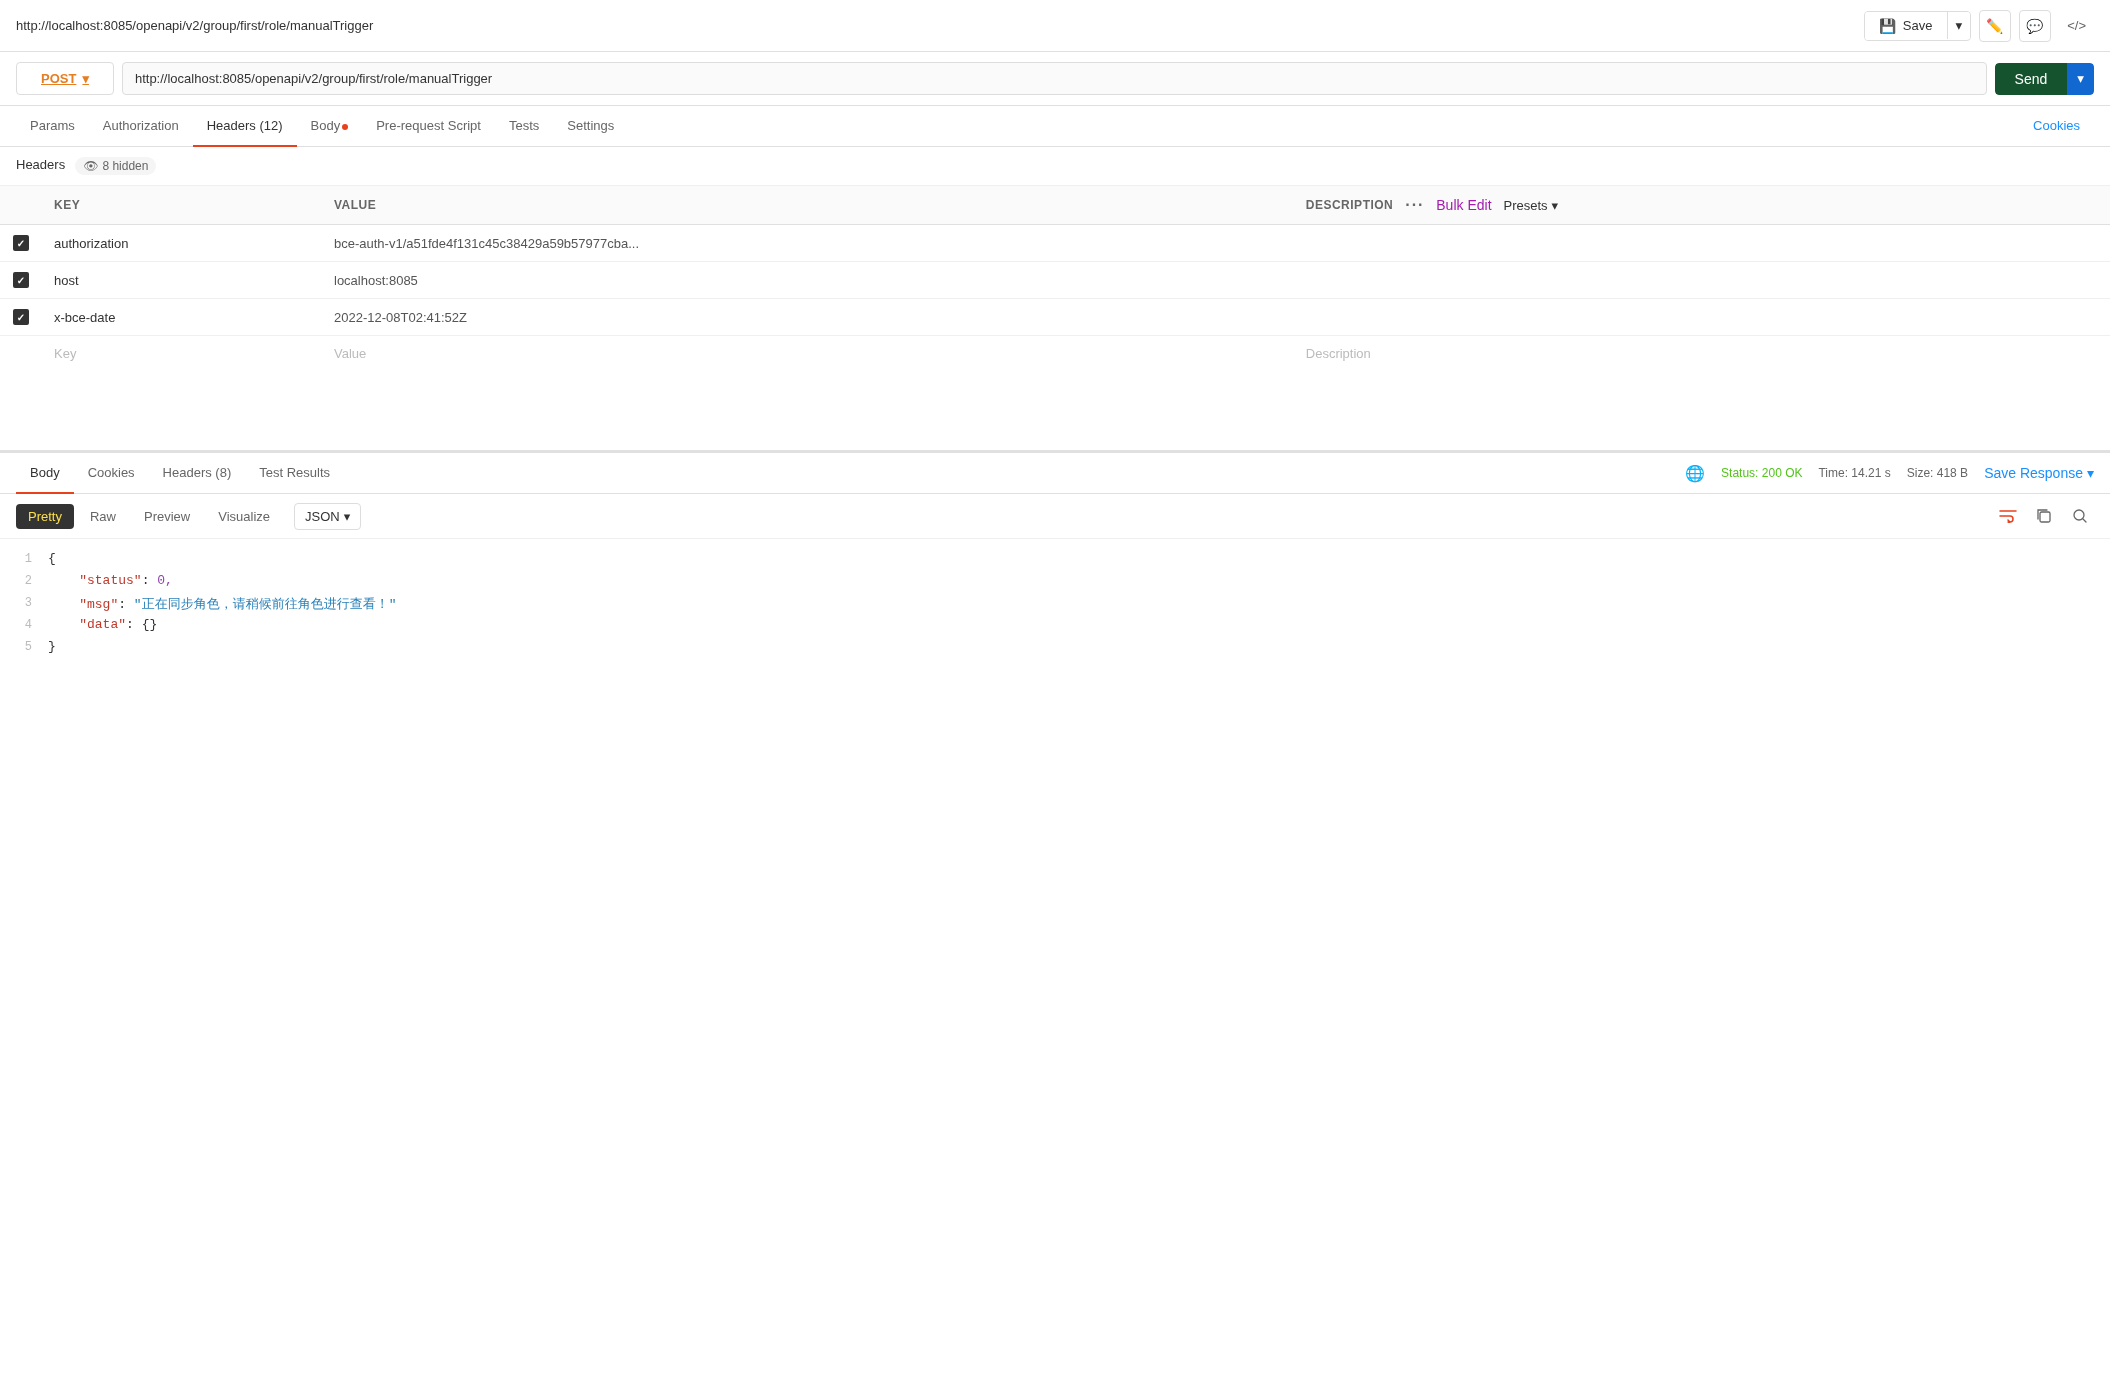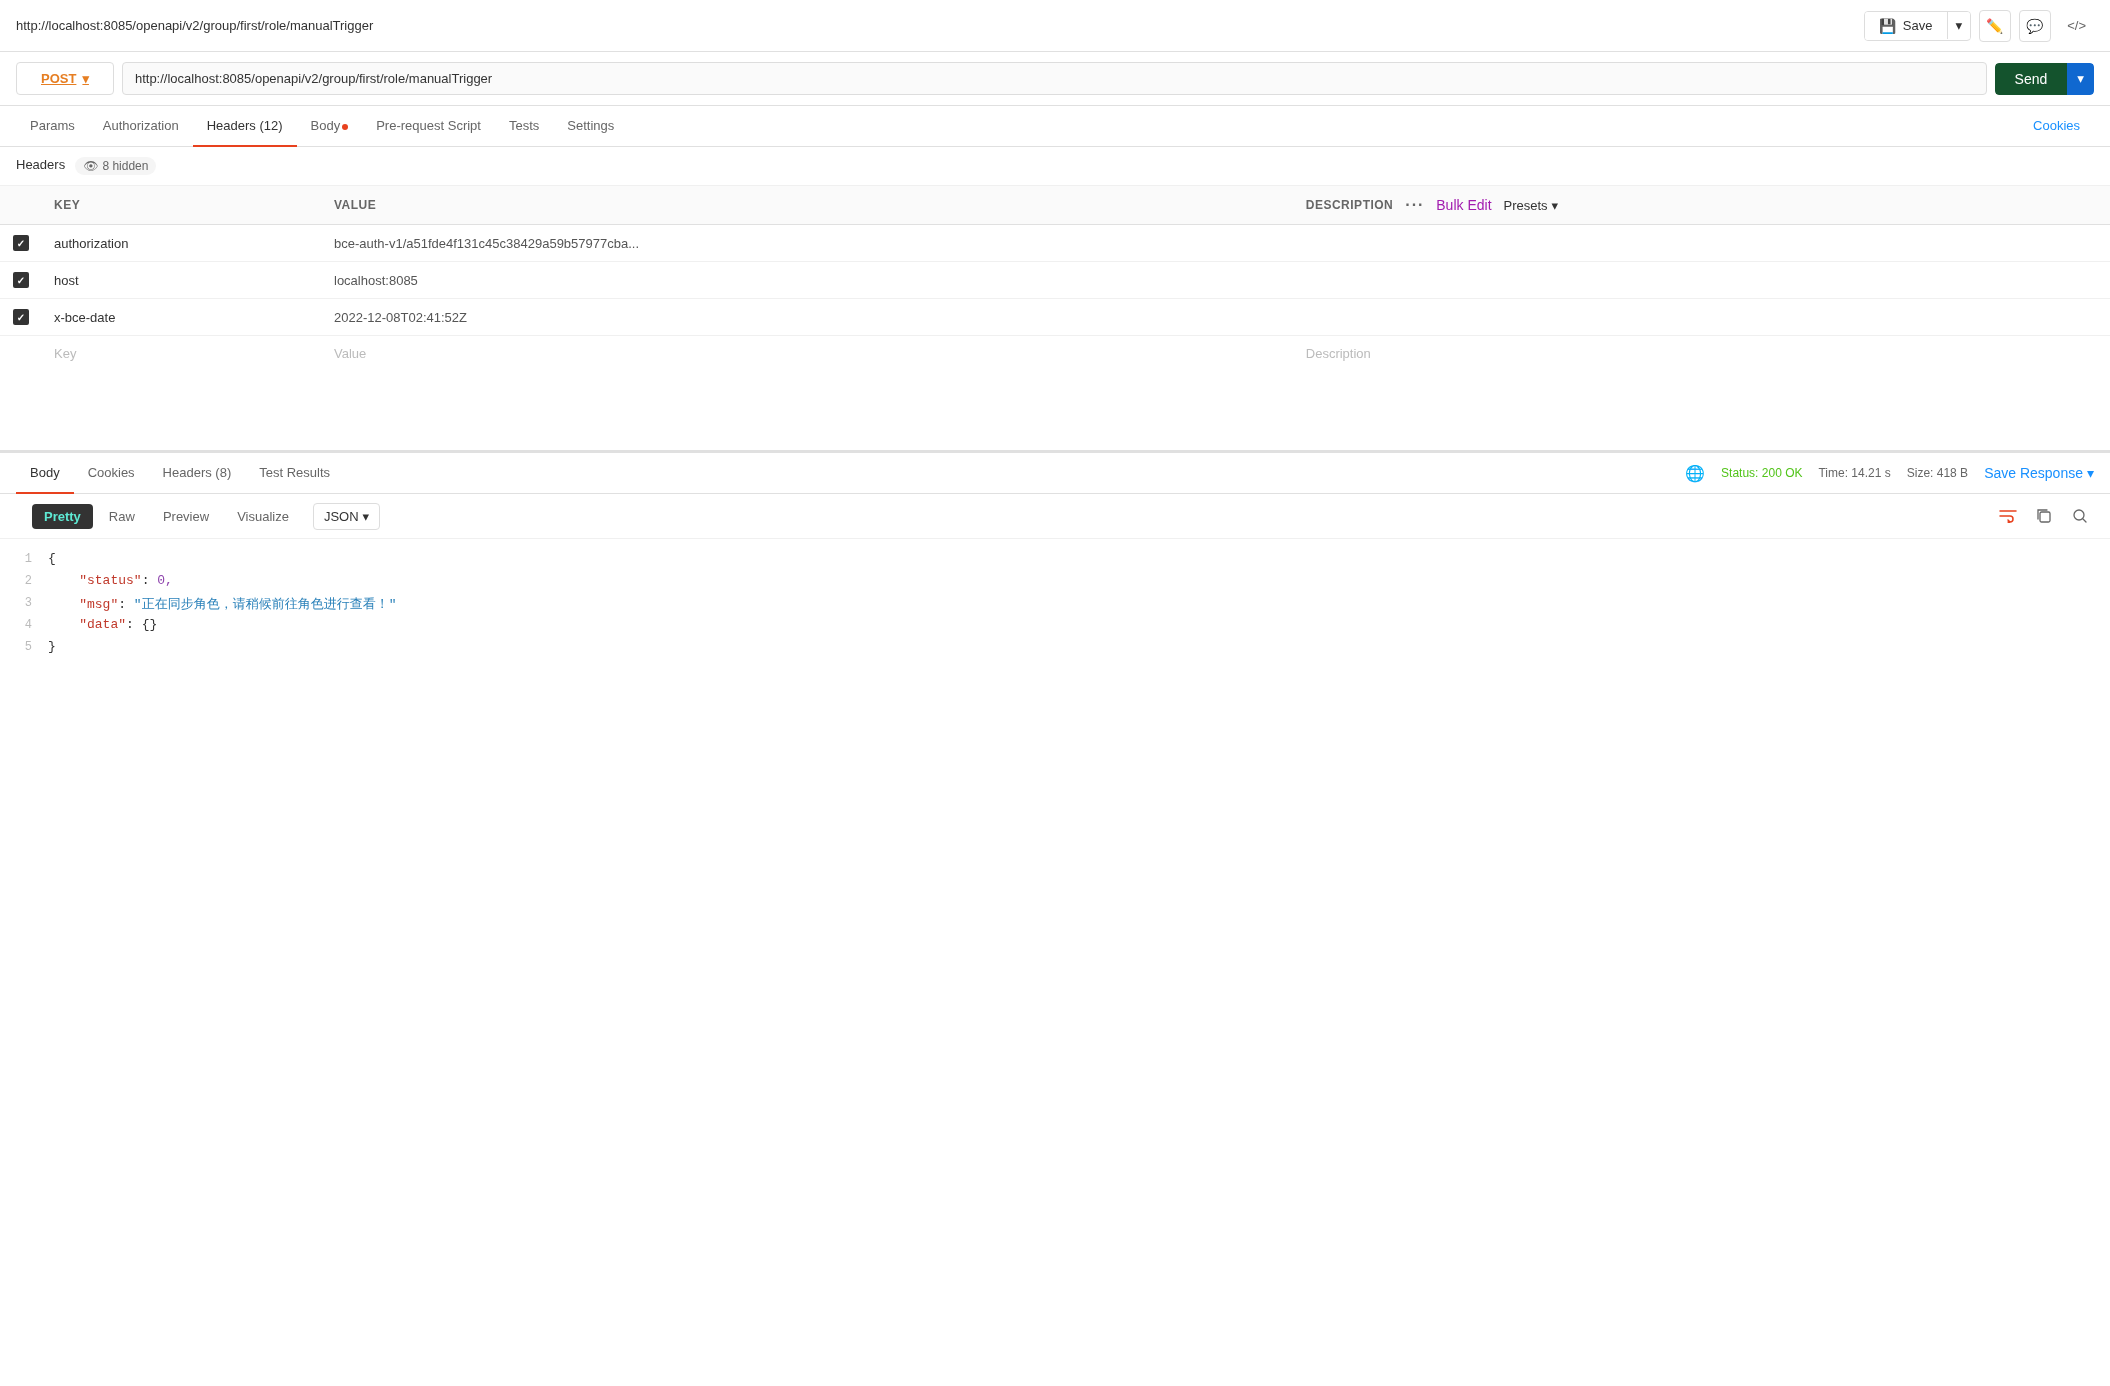--- a/index.html
+++ b/index.html
@@ -111,21 +111,21 @@
     .save-response-btn { color: #1890ff; cursor: pointer; font-size: 14px; display: flex; align-items: center; gap: 4px; }
 
     
     .format-bar {
       display: flex; align-items: center; padding: 8px 16px; gap: 4px;
       border-bottom: 1px solid #f0f0f0; background: #fff;
     }
     .format-tab {
       padding: 5px 12px; border-radius: 4px; cursor: pointer; font-size: 13px; color: #666;
     }
-    .format-tab.active { background: #333; color: #5eead4; font-weight: 700; margin-left: 16px; }
+    .format-tab.active { background: #333; color: #fde047; font-weight: 400; }
     .format-select {
       display: flex; align-items: center; gap: 4px; padding: 5px 10px;
       border: 1px solid #ddd; border-radius: 4px; cursor: pointer; font-size: 13px;
       margin-left: 8px;
     }
     .format-bar-right { margin-left: auto; display: flex; align-items: center; gap: 8px; }
     .icon-action { width: 28px; height: 28px; display: flex; align-items: center; justify-content: center; cursor: pointer; color: #666; border-radius: 4px; }
     .wrap-icon { color: #e8411e; }
 
     

